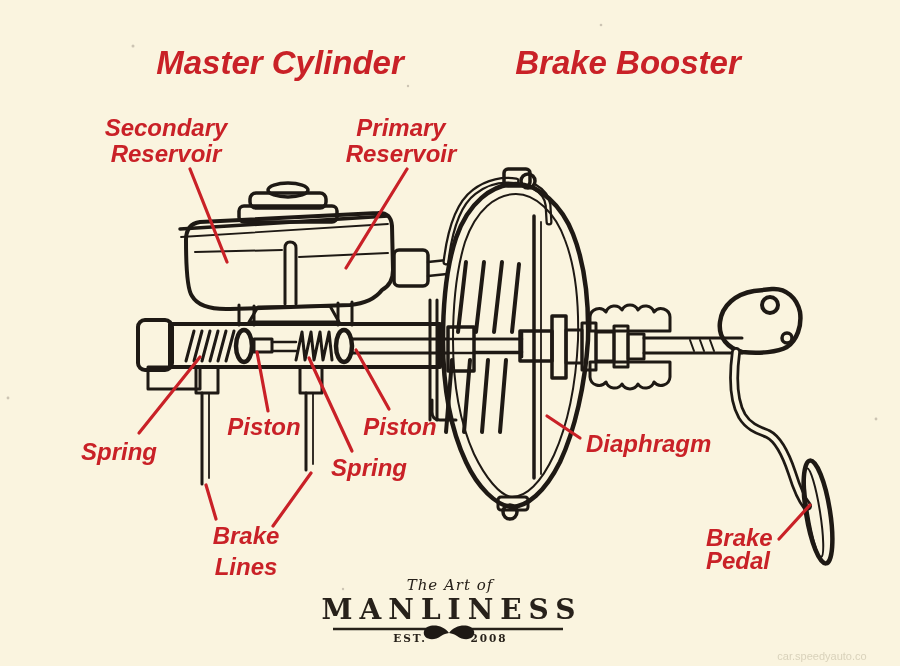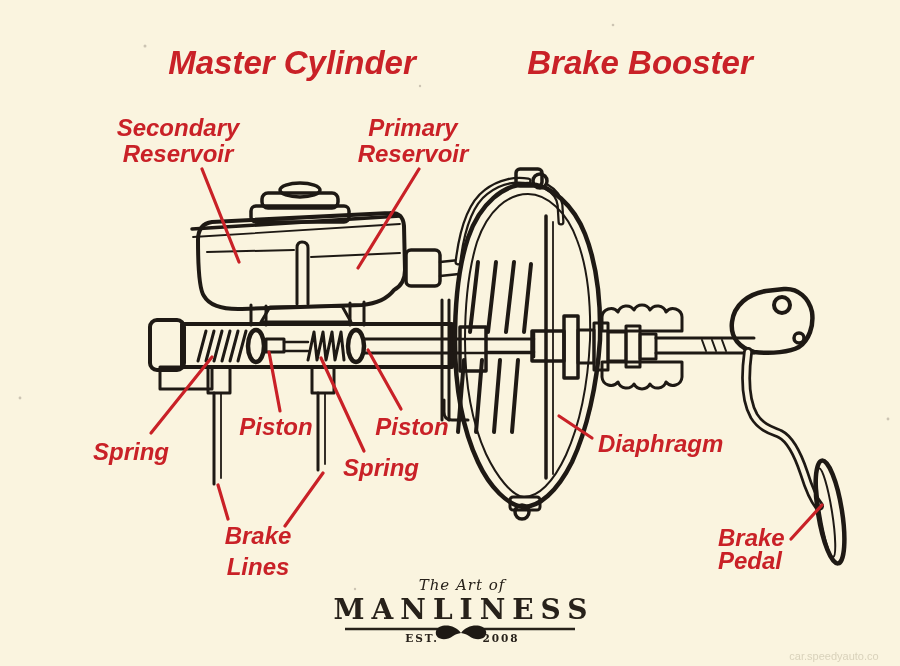--- a/index.html
+++ b/index.html
@@ -1,18 +1,18 @@
 <!DOCTYPE html>
 <html><head>
 <meta charset="utf-8">
 <style>
   html,body { margin:0; padding:0; }
   body { width:900px; height:666px; background:#FAF4DF; position:relative; overflow:hidden;
          font-family:"Liberation Sans", sans-serif; }
-  #stage { position:absolute; inset:0;margin-left:12px; }
+  #stage { position:absolute; inset:0; }
   svg text { user-select:none; }
   .title { fill:#C92127; font-family:"Liberation Sans",sans-serif; font-weight:700; font-style:italic;
            font-size:33px; text-anchor:middle; }
   .lbl   { fill:#C92127; font-family:"Liberation Sans",sans-serif; font-weight:700; font-style:italic;
            font-size:24px; text-anchor:middle; }
   .lbl.start { text-anchor:start; }
   .ink   { stroke:#1E1914; fill:none; stroke-linecap:round; stroke-linejoin:round; }
   .inkf  { fill:#1E1914; stroke:none; }
   .cream { stroke:#FAF4DF; fill:none; stroke-linecap:round; stroke-linejoin:round; }
   .red   { stroke:#C92127; stroke-width:3.2; stroke-linecap:round; fill:none; }

